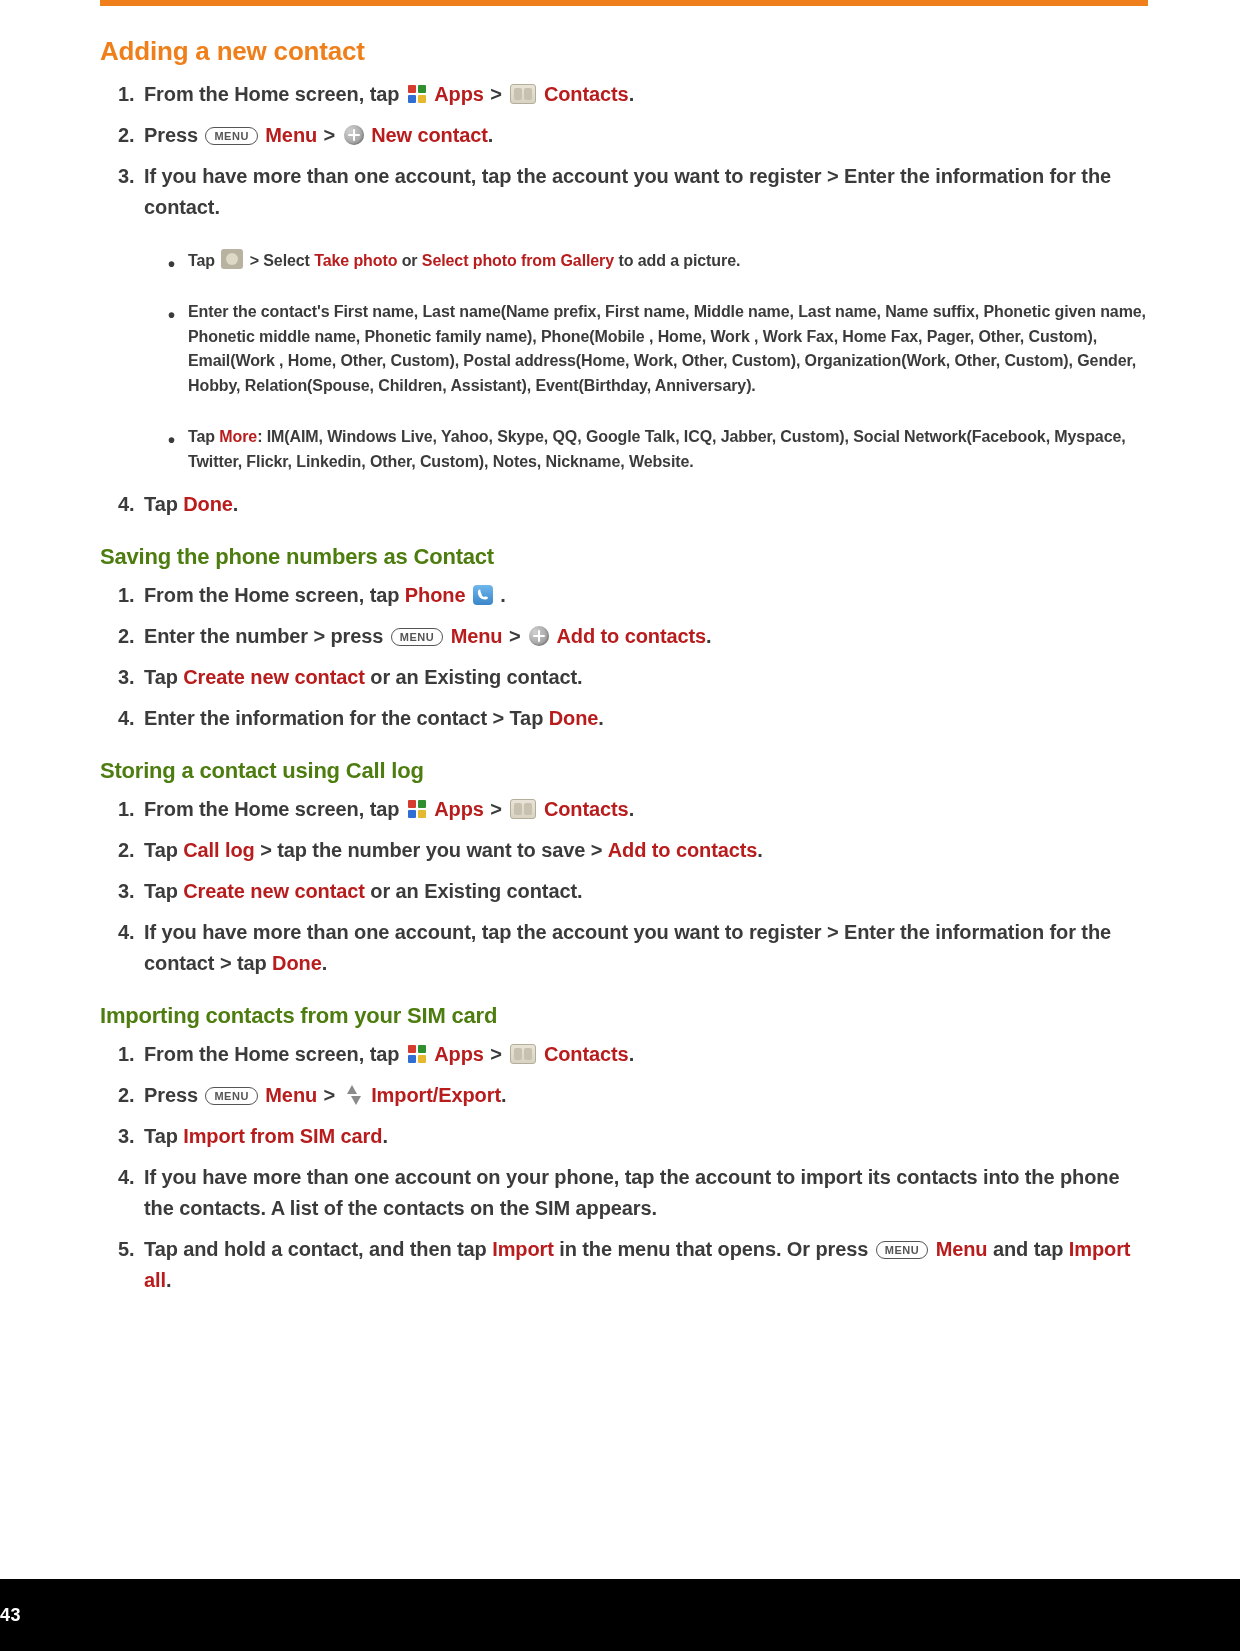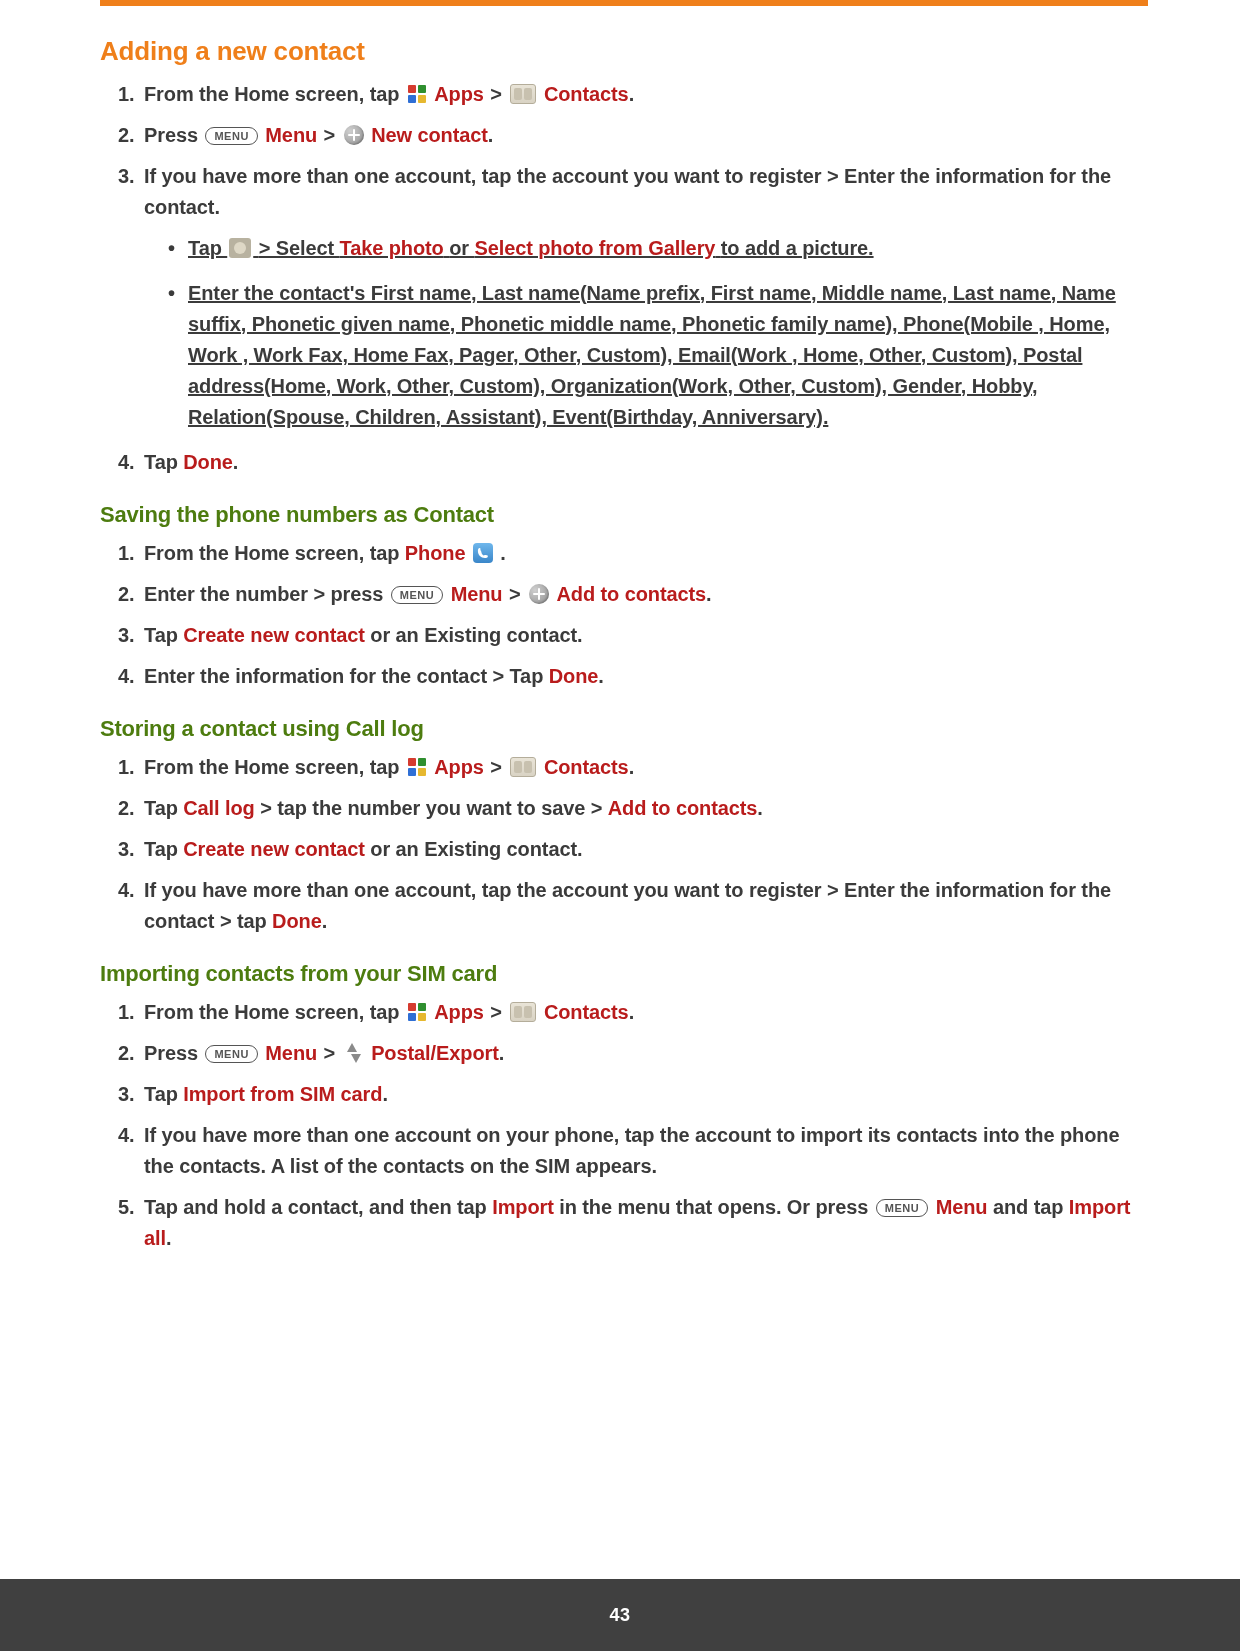--- a/index.html
+++ b/index.html
@@ -60,29 +60,28 @@
     top: 0;
     font-weight: 600;
     color: #3b3b3b;
   }
   ul.bullets {
     list-style: none;
     margin: 8px 0 6px 20px;
     padding: 0;
   }
   ul.bullets > li {
-    font-size: 20px;
+    font-size: 16px;
     line-height: 1.55;
     font-weight: 600;
     color: #3b3b3b;
-    margin: 10px 0 14px 0;
+    margin: 26px 0 14px 0;
     padding-left: 24px;
     position: relative;
     letter-spacing: -0.1px;
-    text-decoration: underline;
   }
   ul.bullets > li::before {
     content: "•";
     position: absolute;
     left: 4px;
     top: 0;
     font-size: 20px;
     color: #3b3b3b;
   }
   .kw {
@@ -93,23 +92,23 @@
     color: #3b3b3b;
     font-weight: 600;
     margin: 0 1px;
   }
   .footer {
     position: absolute;
     left: 0;
     right: 0;
     bottom: 0;
     height: 72px;
-    background: #404040;
+    background: #000000;
     color: #fff;
-    text-align: center;
+    text-align: left;
     font-weight: 700;
     font-size: 18px;
     line-height: 72px;
     letter-spacing: 0.5px;
   }
 
   
   .ic {
     display: inline-block;
     vertical-align: -3px;
@@ -226,20 +225,23 @@
           <span class="ic ic-photo"></span>
           <span> &gt; Select </span>
           <span class="kw">Take photo</span>
           <span> or </span>
           <span class="kw">Select photo from Gallery</span>
           <span> to add a picture.</span>
         </li>
         <li>
           <span>Enter the contact's First name, Last name(Name prefix, First name, Middle name, Last name, Name suffix, Phonetic given name, Phonetic middle name, Phonetic family name),  Phone(Mobile , Home, Work , Work Fax, Home Fax, Pager, Other, Custom), Email(Work , Home, Other, Custom), Postal address(Home, Work, Other, Custom), Organization(Work, Other, Custom), Gender, Hobby, Relation(Spouse, Children, Assistant), Event(Birthday, Anniversary).</span>
         </li>
+        <li>
+          <span>Tap </span><span class="kw">More</span><span>: IM(AIM, Windows Live, Yahoo, Skype, QQ, Google Talk, ICQ,  Jabber,  Custom), Social Network(Facebook, Myspace, Twitter, Flickr, Linkedin, Other, Custom), Notes, Nickname, Website.</span>
+        </li>
       </ul>
     </li>
     <li>
       <span>Tap </span><span class="kw">Done</span><span>.</span>
     </li>
   </ol>
 
   <h3 class="sub">Saving the phone numbers as Contact</h3>
   <ol class="steps">
     <li>
@@ -292,21 +294,21 @@
       <span class="sep"> &gt; </span>
       <span class="ic ic-contacts"></span>
       <span class="kw">Contacts</span><span>.</span>
     </li>
     <li>
       <span>Press </span>
       <span class="ic-menu">MENU</span>
       <span class="kw">Menu</span>
       <span class="sep"> &gt; </span>
       <span class="ic ic-impexp"></span>
-      <span class="kw">Postal/Export</span><span>.</span>
+      <span class="kw">Import/Export</span><span>.</span>
     </li>
     <li>
       <span>Tap </span><span class="kw">Import from SIM card</span><span>.</span>
     </li>
     <li>
       <span>If you have more than one account on your phone, tap the account to import its contacts into the phone the contacts. A list of the contacts on the SIM appears.</span>
     </li>
     <li>
       <span>Tap and hold a contact, and then tap </span><span class="kw">Import</span><span> in the menu that opens. Or press </span>
       <span class="ic-menu">MENU</span>

